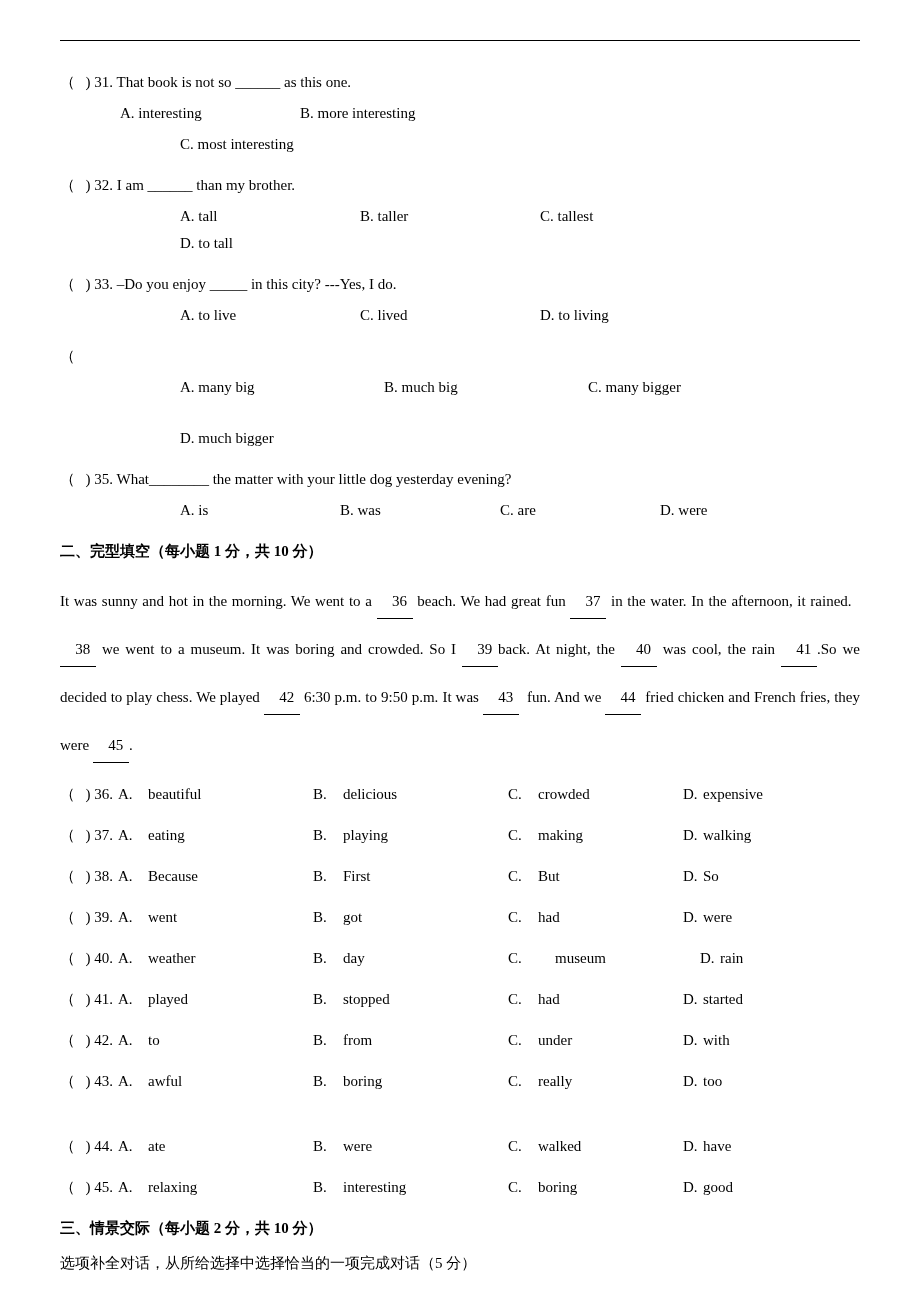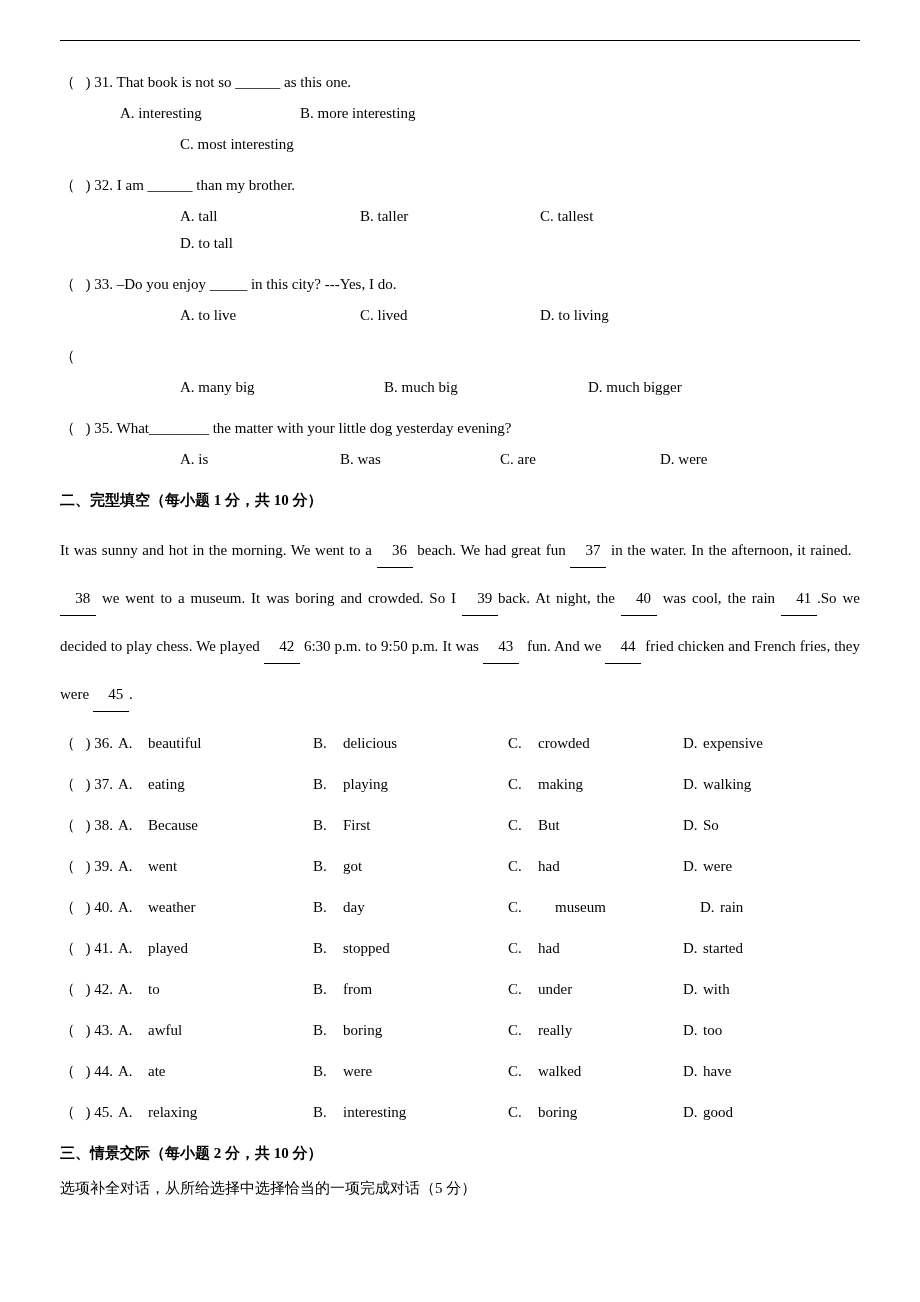--- a/index.html
+++ b/index.html
@@ -108,20 +108,21 @@
   </div>
 </div>
 
 <div class="question-block">
   <div class="question-row">
     <span class="paren">（</span>
   </div>
   <div class="options-row" style="padding-left:120px;gap:24px;">
     <span class="option">A. many big&nbsp;</span>
     <span class="option">B. much big&nbsp;</span>
+    <span class="option">C. many bigger&nbsp;&nbsp;</span>
     <span class="option">D. much bigger</span>
   </div>
 </div>
 
 <div class="question-block">
   <div class="question-row">
     <span class="paren">（</span>
     <span>&nbsp;&nbsp;) 35. What________ the matter with your little dog yesterday evening?</span>
   </div>
   <div class="options-row" style="padding-left:120px;">
@@ -262,21 +263,21 @@
 
   <div class="question-block">
     <div style="display:flex; align-items:baseline;">
       <span style="min-width:18px;">（</span>
       <span style="min-width:40px;">&nbsp;&nbsp;) 44.</span>
       <span style="min-width:30px;">A.</span>
       <span style="min-width:165px;">ate</span>
       <span style="min-width:30px;">B.</span>
       <span style="min-width:165px;">were</span>
       <span style="min-width:30px;">C.</span>
-      <span style="min-width:145px;">walked</span>
+      <span style="min-width:145px;margin-top:24px;">walked</span>
       <span style="min-width:20px;">D.</span>
       <span>have</span>
     </div>
   </div>
 
   <div class="question-block">
     <div style="display:flex; align-items:baseline;">
       <span style="min-width:18px;">（</span>
       <span style="min-width:40px;">&nbsp;&nbsp;) 45.</span>
       <span style="min-width:30px;">A.</span>

